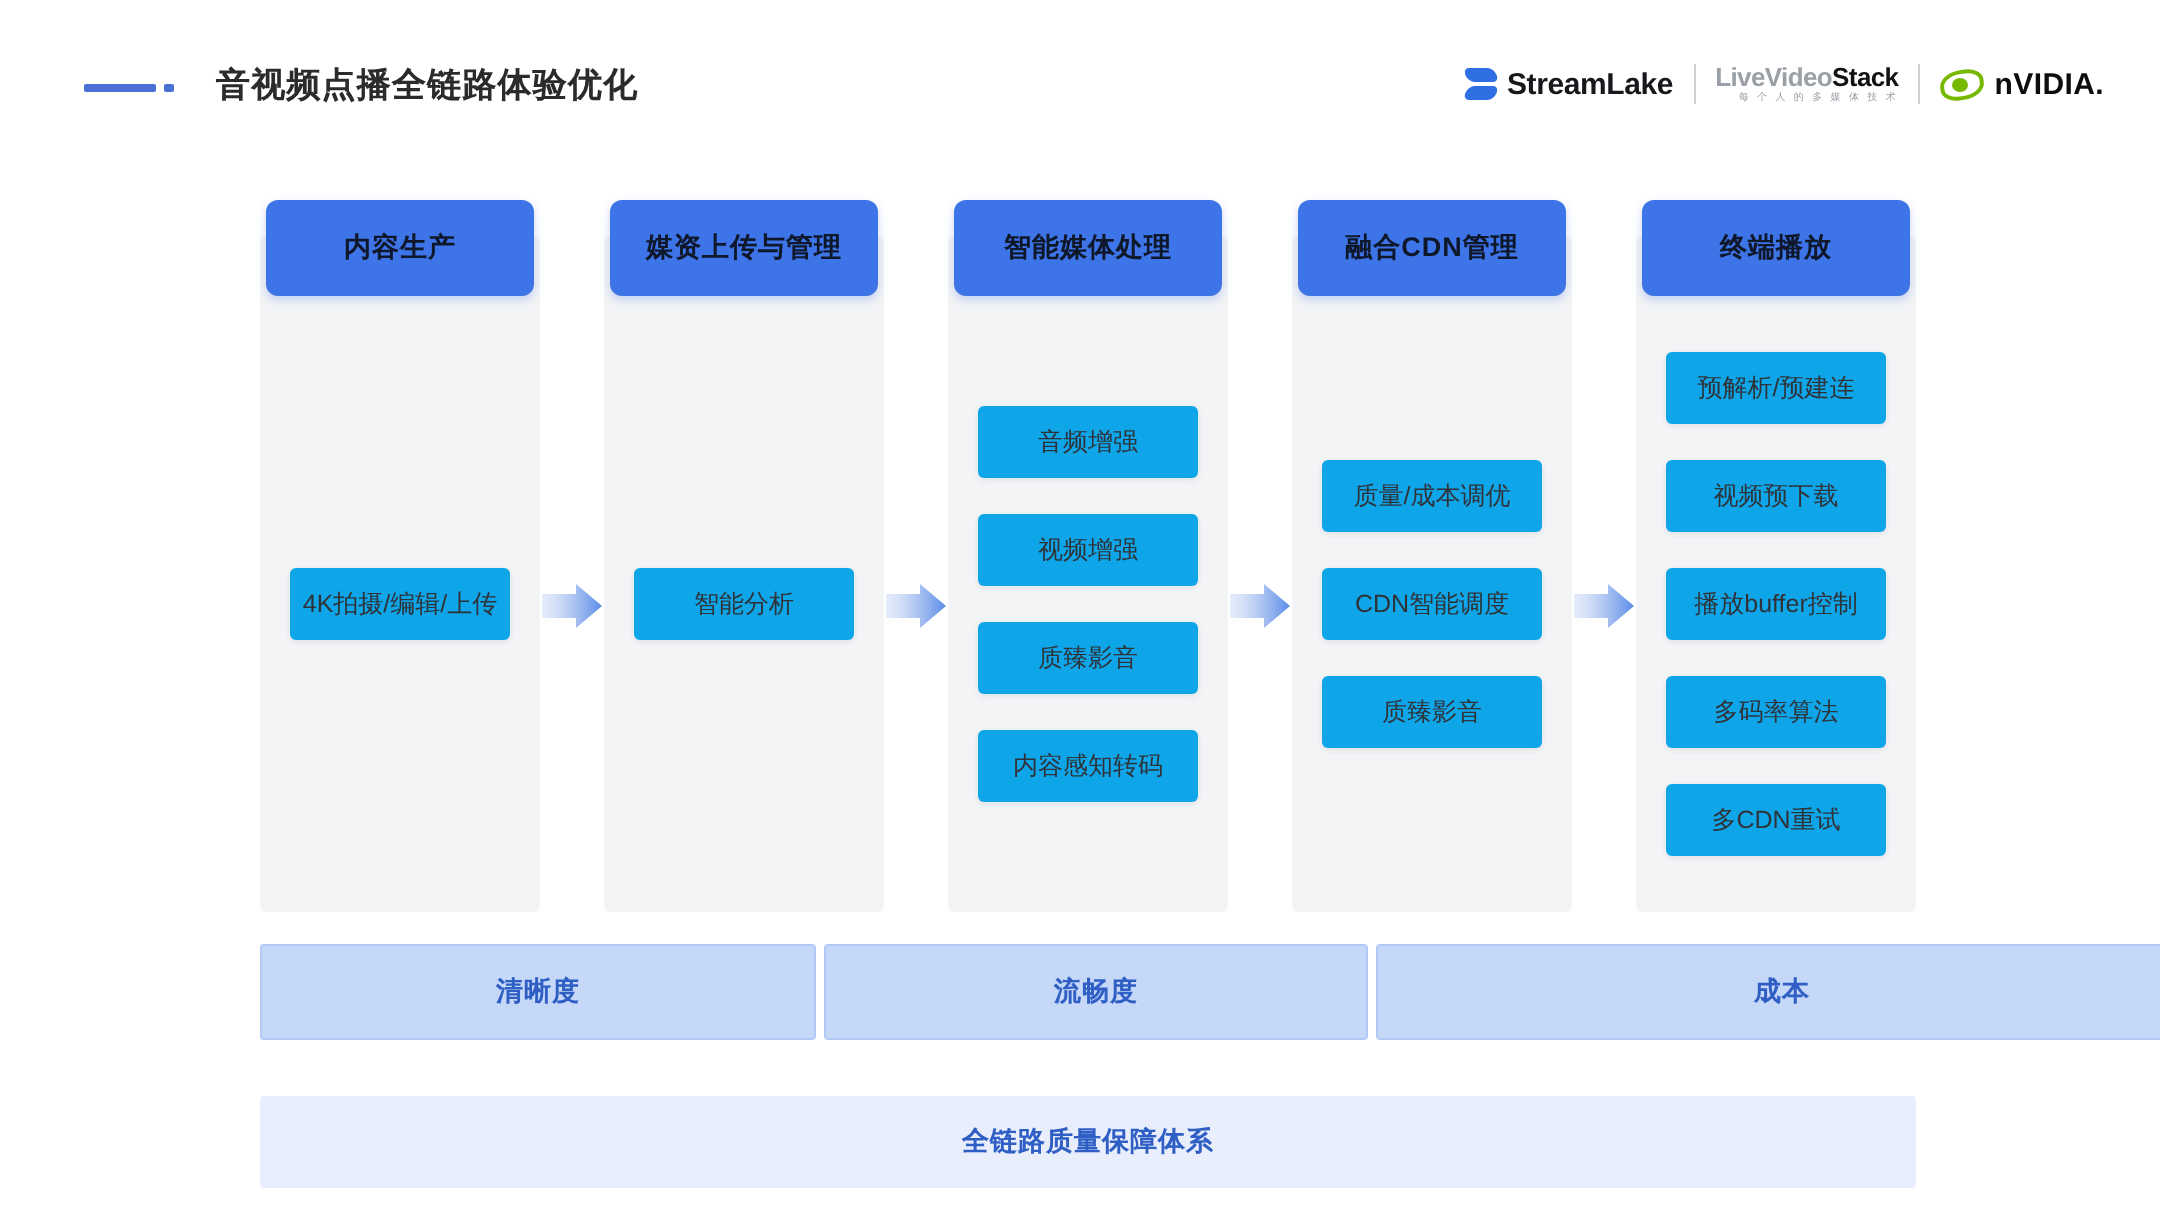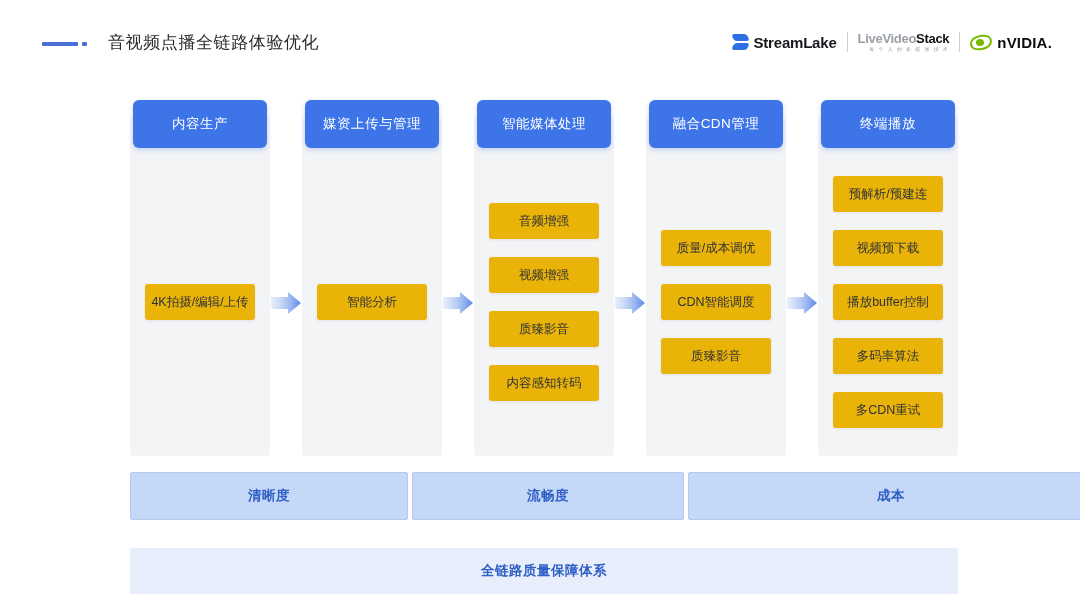--- a/index.html
+++ b/index.html
@@ -11,21 +11,21 @@
   }
   .slide { position: relative; width: 1080px; height: 611px; background: #fff; }
 
   
   .header { position: absolute; left: 0; top: 0; width: 1080px; height: 82px; }
   .title-deco { position: absolute; left: 42px; top: 42px; display: flex; align-items: center; gap: 4px; }
   .deco-line { width: 36px; height: 4px; background: #4a6fd4; border-radius: 1px; }
   .deco-dot  { width: 5px;  height: 4px; background: #4a6fd4; border-radius: 1px; }
   .page-title {
     position: absolute; left: 108px; top: 31px;
-    font-size: 17px; font-weight: 400; color: #2b2b2b; letter-spacing: .6px;
+    font-size: 17px; font-weight: 700; color: #2b2b2b; letter-spacing: .6px;
   }
 
   .logos { position: absolute; right: 28px; top: 28px; display: flex; align-items: center; gap: 10px; height: 28px; }
   .logo-sep { width: 1px; height: 20px; background: #cfcfcf; }
   .logo-unit { display: flex; align-items: center; gap: 5px; }
   .sl-mark { width: 17px; height: 17px; position: relative; }
   .sl-mark i {
     position: absolute; left: 0; width: 17px; height: 7px; background: #2f6fe4;
     border-radius: 7px 7px 7px 7px;
   }
@@ -56,31 +56,31 @@
   .col { width: 140px; position: relative; }
   .col + .col { margin-left: 32px; }
   .col-body {
     position: absolute; left: 0; top: 18px; width: 140px; height: 338px;
     background: #f3f4f6; border-radius: 3px;
   }
   .col-head {
     position: absolute; left: 3px; top: 0; width: 134px; height: 48px;
     background: #3d74e8; border-radius: 6px;
     display: flex; align-items: center; justify-content: center;
-    color: #ffffff; font-size: 13.5px; font-weight: 400; letter-spacing: .5px;
+    color: #0f172a; font-size: 13.5px; font-weight: 700; letter-spacing: .5px;
     box-shadow: 0 2px 5px rgba(61,116,232,.28);
     z-index: 2;
   }
   .col-items {
     position: absolute; left: 0; top: 48px; width: 140px; height: 308px;
     display: flex; flex-direction: column; align-items: center; justify-content: center;
     gap: 18px; z-index: 1;
   }
   .chip {
-    width: 110px; height: 36px; background: #eab308; border-radius: 3px;
+    width: 110px; height: 36px; background: #0ea5e9; border-radius: 3px;
     display: flex; align-items: center; justify-content: center;
     font-size: 12.5px; color: #2f3338; white-space: nowrap;
     box-shadow: 0 1px 3px rgba(30,40,70,.09);
   }
 
   .arrow {
     position: absolute; top: 192px; width: 30px; height: 22px; z-index: 3;
     pointer-events: none;
   }
   .arrow svg { display: block; }

